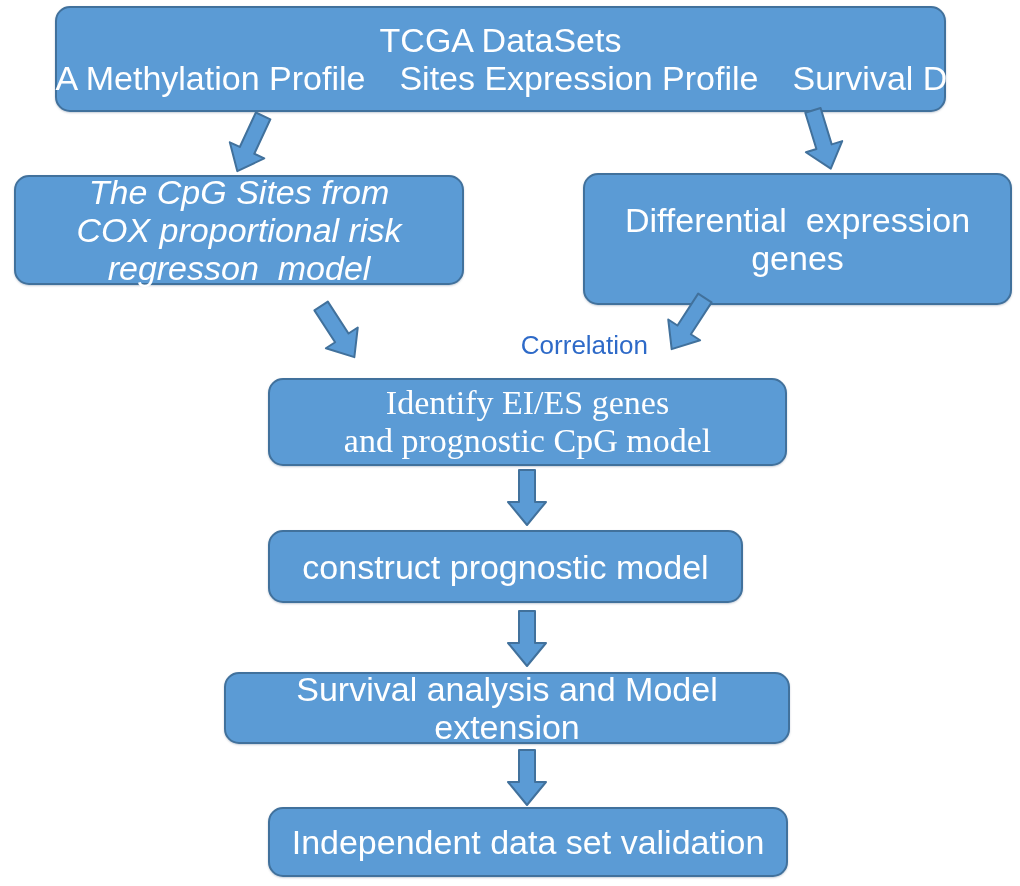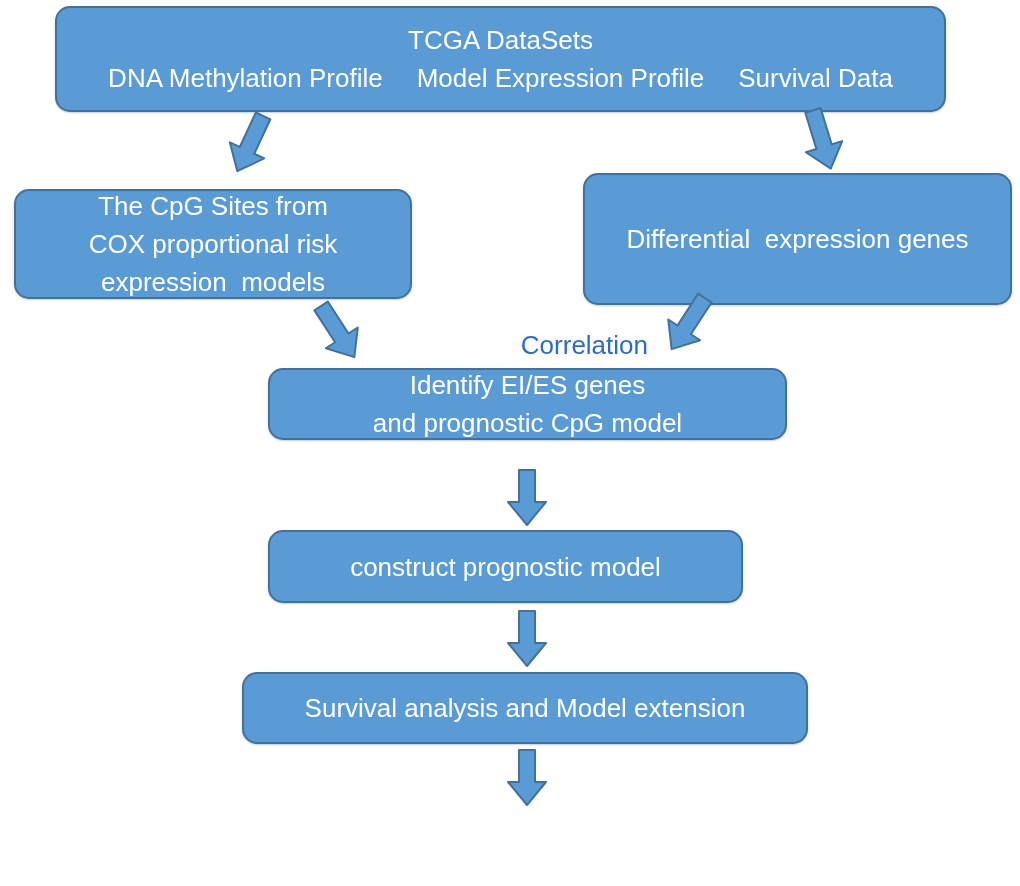--- a/index.html
+++ b/index.html
@@ -28,21 +28,21 @@
     box-sizing:border-box;
     background:var(--box-fill);
     border:2px solid var(--box-border);
     border-radius:15px;
     color:var(--box-text);
     display:flex;
     flex-direction:column;
     align-items:center;
     justify-content:center;
     text-align:center;
-    font-size:26px;
+    font-size:34px;
     line-height:38px;
     box-shadow:0 1px 2px rgba(30,60,100,0.25);
   }
   .box .line{
     white-space:pre-wrap;
   }
   .subrow{
     display:flex;
     flex-direction:row;
     justify-content:center;
@@ -72,72 +72,75 @@
 </style>
 </head>
 <body>
 
 <div class="canvas">
 
   <div class="box" style="left:55px;top:6px;width:891px;height:106px;">
     <div class="line">TCGA DataSets</div>
     <div class="subrow">
       <span>DNA Methylation Profile</span>
-      <span>Model Expression Profile</span>
+      <span>Sites Expression Profile</span>
       <span>Survival Data</span>
     </div>
   </div>
 
   <svg class="arrow" style="left:228px;top:112px;transform:rotate(25deg);" width="44" height="64" viewBox="0 0 44 64">
     <path d="M14 1 H30 V39 H41 L22 62 L3 39 H14 Z"></path>
   </svg>
 
   <svg class="arrow" style="left:800px;top:108px;transform:rotate(-17deg);" width="44" height="64" viewBox="0 0 44 64">
     <path d="M14 1 H30 V39 H41 L22 62 L3 39 H14 Z"></path>
   </svg>
 
-  <div class="box" style="left:14px;top:189px;width:398px;height:110px;">
+  <div class="box" style="left:14px;top:175px;width:450px;height:110px;font-style:italic;">
     <div class="line">The CpG Sites from</div>
     <div class="line">COX proportional risk</div>
-    <div class="line">expression  models</div>
+    <div class="line">regresson  model</div>
   </div>
 
   <div class="box" style="left:583px;top:173px;width:429px;height:132px;">
     <div class="line">Differential  expression genes</div>
   </div>
 
   <svg class="arrow" style="left:316px;top:300px;transform:rotate(-33deg);" width="44" height="64" viewBox="0 0 44 64">
     <path d="M14 1 H30 V39 H41 L22 62 L3 39 H14 Z"></path>
   </svg>
 
   <svg class="arrow" style="left:666px;top:292px;transform:rotate(33deg);" width="44" height="64" viewBox="0 0 44 64">
     <path d="M14 1 H30 V39 H41 L22 62 L3 39 H14 Z"></path>
   </svg>
 
   <div class="correlation">Correlation</div>
 
-  <div class="box" style="left:268px;top:368px;width:519px;height:72px;">
+  <div class="box" style="left:268px;top:378px;width:519px;height:88px;font-family:Liberation Serif, serif;">
     <div class="line">Identify EI/ES genes</div>
     <div class="line">and prognostic CpG model</div>
   </div>
 
   <svg class="arrow" style="left:505px;top:469px;" width="44" height="58" viewBox="0 0 44 58">
     <path d="M14 1 H30 V33 H41 L22 56 L3 33 H14 Z"></path>
   </svg>
 
   <div class="box" style="left:268px;top:530px;width:475px;height:73px;">
     <div class="line">construct prognostic model</div>
   </div>
 
   <svg class="arrow" style="left:505px;top:610px;" width="44" height="58" viewBox="0 0 44 58">
     <path d="M14 1 H30 V33 H41 L22 56 L3 33 H14 Z"></path>
   </svg>
 
-  <div class="box" style="left:242px;top:672px;width:566px;height:72px;">
+  <div class="box" style="left:224px;top:672px;width:566px;height:72px;">
     <div class="line">Survival analysis and Model extension</div>
   </div>
 
   <svg class="arrow" style="left:505px;top:749px;" width="44" height="58" viewBox="0 0 44 58">
     <path d="M14 1 H30 V33 H41 L22 56 L3 33 H14 Z"></path>
   </svg>
 
+  <div class="box" style="left:268px;top:807px;width:520px;height:70px;">
+    <div class="line">Independent data set validation</div>
+  </div>
 
 </div>
 
 </body></html>

